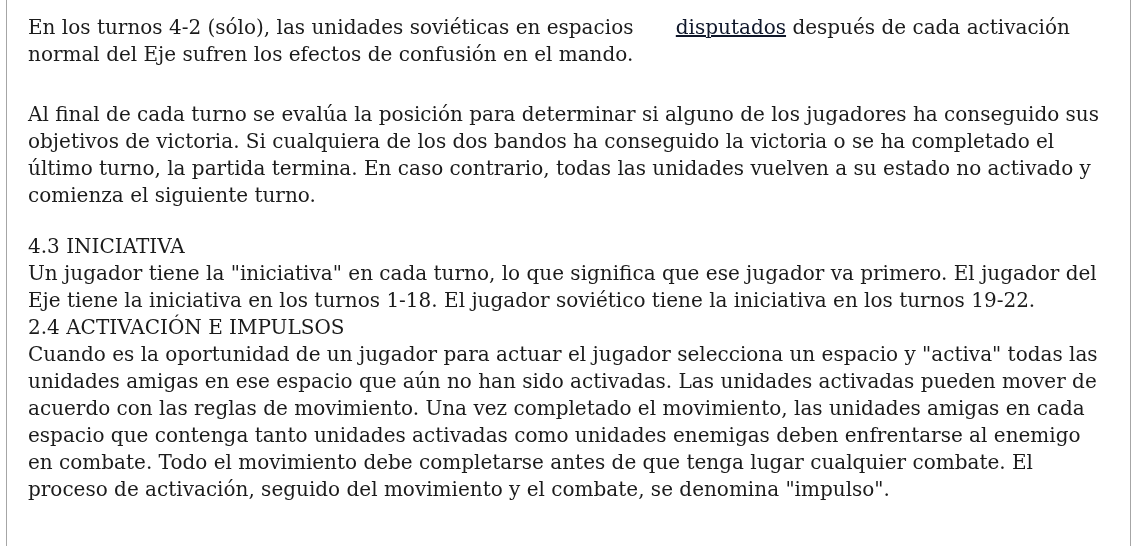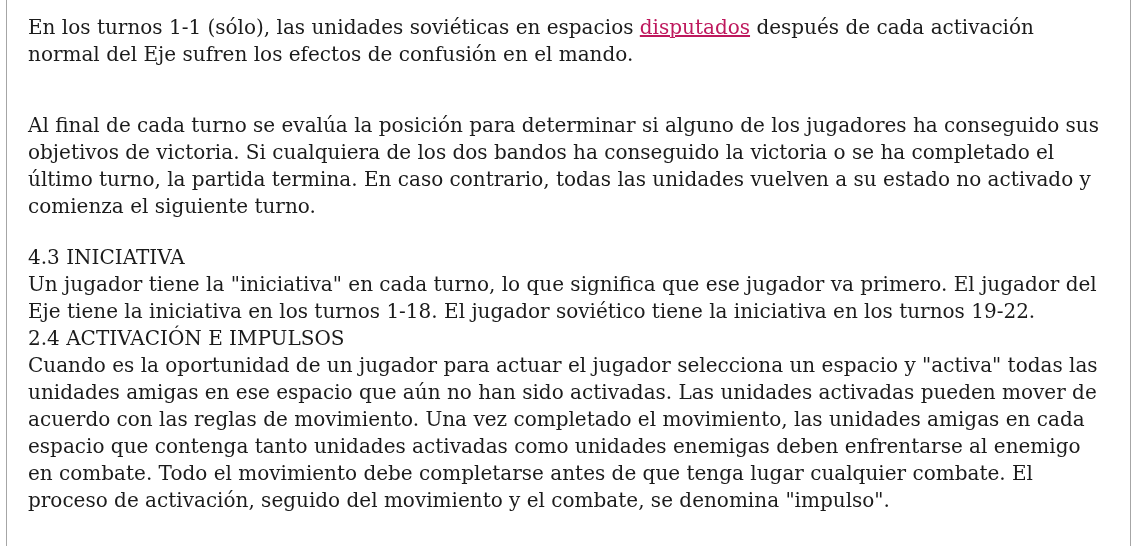--- a/index.html
+++ b/index.html
@@ -28,40 +28,41 @@
   .content {
     position: absolute;
     left: 28px;
     top: 14px;
     width: 1080px;
     font-size: 20px;
     line-height: 27px;
     text-align: left;
   }
   .para { margin: 0; }
-  .para-gap-1 { margin-top: 44px; }
+  .para-gap-1 { margin-top: 33px; }
   .section-gap { margin-top: 24px; }
   .section .heading,
   .section .body { margin: 0; font-size: inherit; font-weight: normal; }
 
   a.doc-link {
-    color: #be185d;
+    color: #0f172a;
     text-decoration: underline;
     cursor: pointer;
+    margin-left: 36px;
   }
 </style>
 </head>
 <body>
 
 <div class="page-border left"></div>
 <div class="page-border right"></div>
 
 <div class="content">
 
-  <p class="para"><span>En los turnos 1-1 (sólo), las unidades soviéticas en espacios </span><a class="doc-link">disputados</a><span> después de cada activación normal del Eje sufren los efectos de confusión en el mando.</span></p>
+  <p class="para"><span>En los turnos 4-2 (sólo), las unidades soviéticas en espacios </span><a class="doc-link">disputados</a><span> después de cada activación normal del Eje sufren los efectos de confusión en el mando.</span></p>
 
   <p class="para para-gap-1">Al final de cada turno se evalúa la posición para determinar si alguno de los jugadores ha conseguido sus objetivos de victoria. Si cualquiera de los dos bandos ha conseguido la victoria o se ha completado el último turno, la partida termina. En caso contrario, todas las unidades vuelven a su estado no activado y comienza el siguiente turno.</p>
 
   <div class="section section-gap">
     <h2 class="heading">4.3 INICIATIVA</h2>
     <p class="body">Un jugador tiene la "iniciativa" en cada turno, lo que significa que ese jugador va primero. El jugador del Eje tiene la iniciativa en los turnos 1-18. El jugador soviético tiene la iniciativa en los turnos 19-22.</p>
   </div>
 
   <div class="section">
     <h2 class="heading">2.4 ACTIVACIÓN E IMPULSOS</h2>

